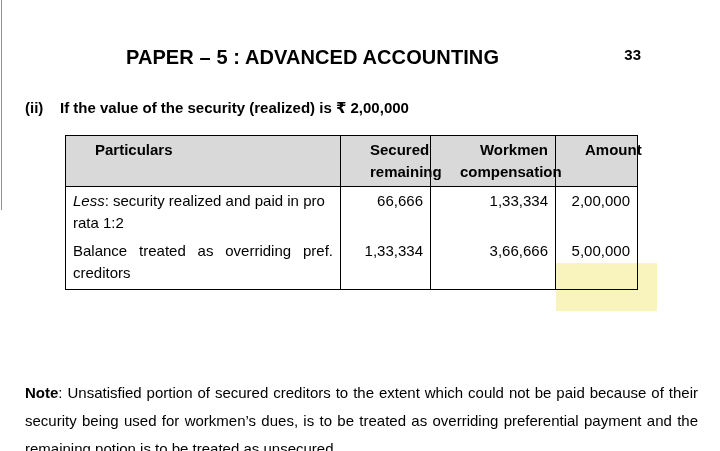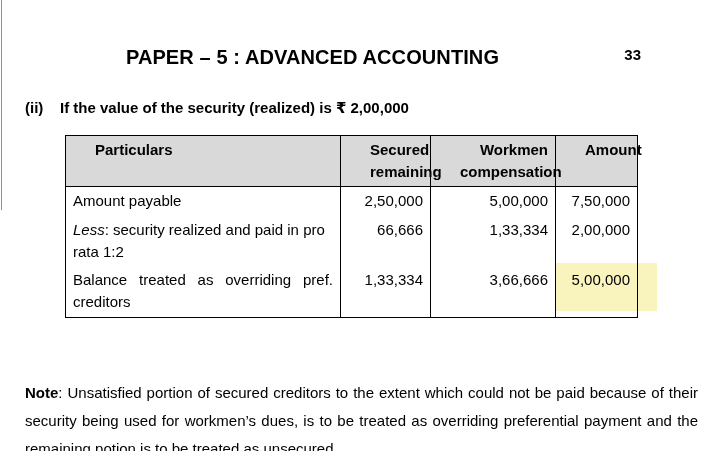--- a/index.html
+++ b/index.html
@@ -97,26 +97,20 @@
     </colgroup>
     <thead>
       <tr>
         <th class="c-part">Particulars</th>
         <th class="c-num">Secured remaining</th>
         <th class="c-num">Workmen compensation</th>
         <th class="c-num">Amount</th>
       </tr>
     </thead>
     <tbody>
-      <tr class="r1">
-        <td class="c-part">Amount payable</td>
-        <td class="c-num">2,50,000</td>
-        <td class="c-num">5,00,000</td>
-        <td class="c-num">7,50,000</td>
-      </tr>
       <tr class="r2">
         <td class="c-part"><i>Less</i><span>: security realized and paid in pro rata 1:2</span></td>
         <td class="c-num rule-bottom">66,666</td>
         <td class="c-num rule-bottom">1,33,334</td>
         <td class="c-num rule-bottom">2,00,000</td>
       </tr>
       <tr class="r3">
         <td class="c-part justify">Balance treated as overriding pref. creditors</td>
         <td class="c-num">1,33,334</td>
         <td class="c-num">3,66,666</td>

